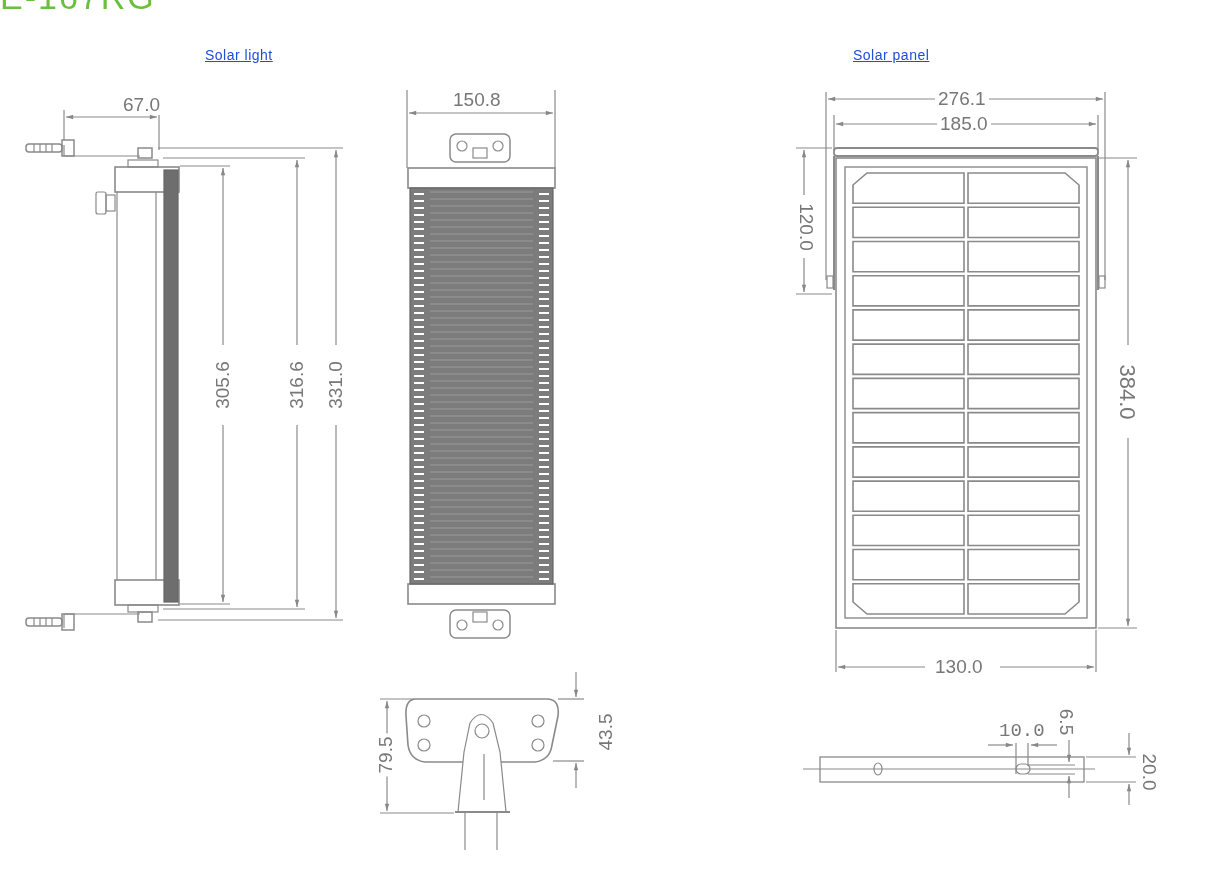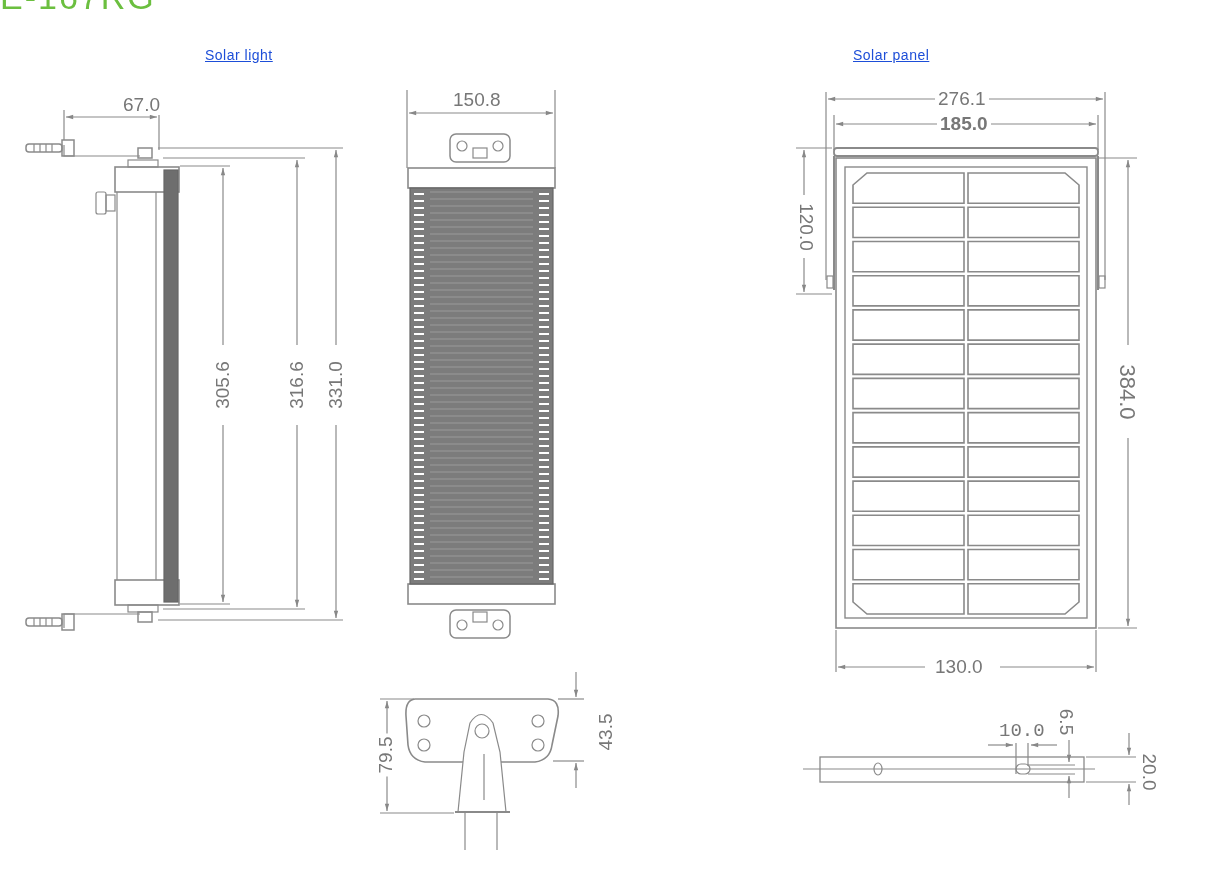--- a/index.html
+++ b/index.html
@@ -379,20 +379,20 @@
 <div class="dim rot-ccw" style="left:196px;top:375px;">305.6</div>
 <div class="dim rot-ccw" style="left:270px;top:375px;">316.6</div>
 <div class="dim rot-ccw" style="left:309px;top:375px;">331.0</div>
 
 <div class="dim" style="left:450px;top:90px;">150.8</div>
 
 <div class="dim rot-ccw" style="left:365px;top:745px;">79.5</div>
 <div class="dim rot-ccw" style="left:585px;top:722px;">43.5</div>
 
 <div class="dim" style="left:935px;top:89px;">276.1</div>
-<div class="dim" style="left:937px;top:114px;font-weight:bold;">185.0</div>
+<div class="dim" style="left:937px;top:114px;">185.0</div>
 <div class="dim rot-cw" style="left:779px;top:217px;">120.0</div>
 <div class="dim rot-cw" style="left:1096px;top:382px;font-size:22px;">384.0</div>
 <div class="dim" style="left:932px;top:657px;">130.0</div>
 
 <div class="dim" style="left:996px;top:721px;background:transparent;font-family:Liberation Mono, monospace;">10.0</div>
 <div class="dim rot-cw" style="left:1050px;top:712px;background:transparent;">6.5</div>
 <div class="dim rot-cw" style="left:1128px;top:762px;background:transparent;">20.0</div>
 
 </body></html>

